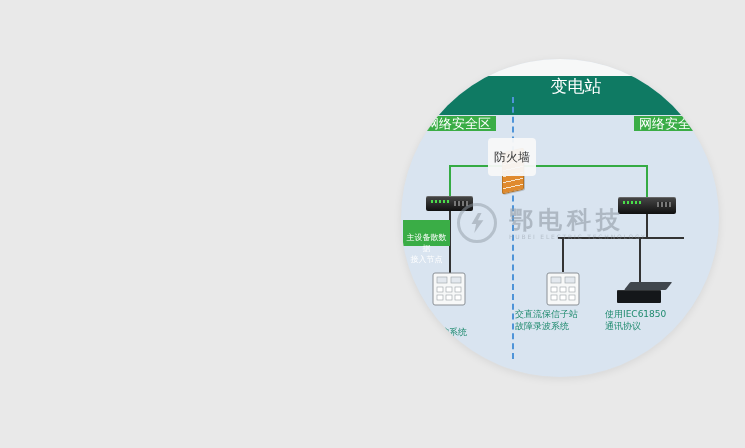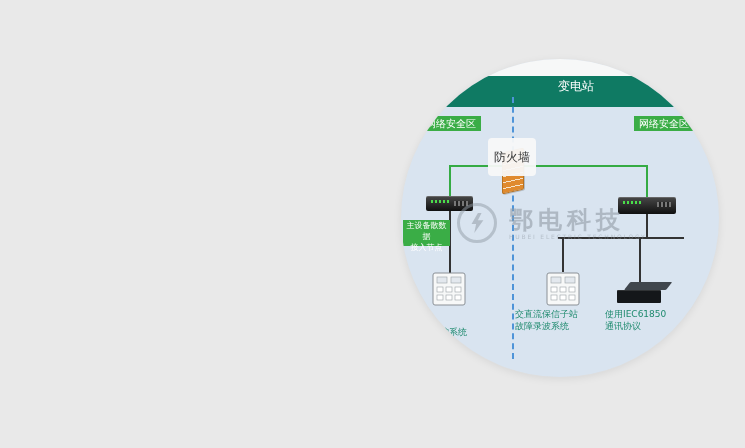--- a/index.html
+++ b/index.html
@@ -5,27 +5,27 @@
   * { margin:0; padding:0; box-sizing:border-box; }
   body { font-family:"DejaVu Sans","Liberation Sans",sans-serif; }
   .stage { position:relative; width:745px; height:448px; background:#e9e9e9; overflow:hidden; }
 
   
   .circle { position:absolute; left:401px; top:59px; width:318px; height:318px;
             border-radius:50%; overflow:hidden; background:#d9e4f0;
             box-shadow:0 2px 8px rgba(0,0,0,.08); }
 
   .sliver { position:absolute; left:0; top:0; width:100%; height:17px; background:#f7f8f8; }
-  .band   { position:absolute; left:0; top:17px; width:100%; height:31px; background:#0f7a63;
-            color:#fff; font-size:12px; line-height:21px; text-align:center; padding-left:32px; }
+  .band   { position:absolute; left:0; top:17px; width:100%; height:39px; background:#0f7a63;
+            color:#fff; font-size:17px; line-height:21px; text-align:center; padding-left:32px; }
 
   .dash   { position:absolute; left:111px; top:38px; height:262px; width:0;
             border-left:2px dashed #4f94d8; z-index:1; }
 
-  .zone   { position:absolute; top:57px; background:#3aad46; color:#fff; font-size:10px;
+  .zone   { position:absolute; top:57px; background:#3aad46; color:#fff; font-size:13px;
             line-height:15px; padding:0 5px; white-space:nowrap; z-index:2; }
   .zl { left:20px; }  .zr { left:233px; }
 
   .gline { position:absolute; background:#35ab44; z-index:1; }
   .gh  { left:48px;  top:106px; width:199px; height:2px; }
   .gsl { left:48px;  top:106px; width:2px;  height:31px; }
   .gsr { left:245px; top:106px; width:2px;  height:32px; }
 
   .bl { position:absolute; background:#333; z-index:1; }
   .v1 { left:48px;  top:152px; width:2px; height:62px; }
@@ -44,21 +44,21 @@
   .switch { position:absolute; background:linear-gradient(#484848,#101010); border-radius:2px;
             box-shadow:inset 0 1px 0 rgba(255,255,255,.18); z-index:2; }
   .s1 { left:25px;  top:137px; width:47px; height:15px; }
   .s2 { left:217px; top:138px; width:58px; height:17px; }
   .leds  { position:absolute; left:5px; top:4px; width:20px; height:3px;
            background:repeating-linear-gradient(90deg,#4ade4a 0 2px,transparent 2px 4px); }
   .ports { position:absolute; right:5px; top:5px; width:14px; height:5px;
            background:repeating-linear-gradient(90deg,#777 0 2px,#222 2px 4px); }
 
   .nodebox { position:absolute; left:2px; top:161px; width:47px; height:26px; background:#3aad46;
-             color:#fff; font-size:8px; line-height:11px; text-align:center; padding-top:0; z-index:2; }
+             color:#fff; font-size:8px; line-height:11px; text-align:center; padding-top:12px; z-index:2; }
 
   .device { position:absolute; width:34px; height:34px; z-index:2; }
   .d1 { left:31px;  top:213px; }
   .d2 { left:145px; top:213px; }
 
   .gateway { position:absolute; left:216px; top:223px; width:46px; height:24px; z-index:2; }
   .g-top   { width:42px; height:8px; background:#40464d; transform:skewX(-38deg);
              transform-origin:bottom left; margin-left:7px; border-radius:1px; }
   .g-front { width:44px; height:13px; background:#14171a; border-radius:1px;
              box-shadow:inset 0 1px 0 rgba(255,255,255,.12); }

